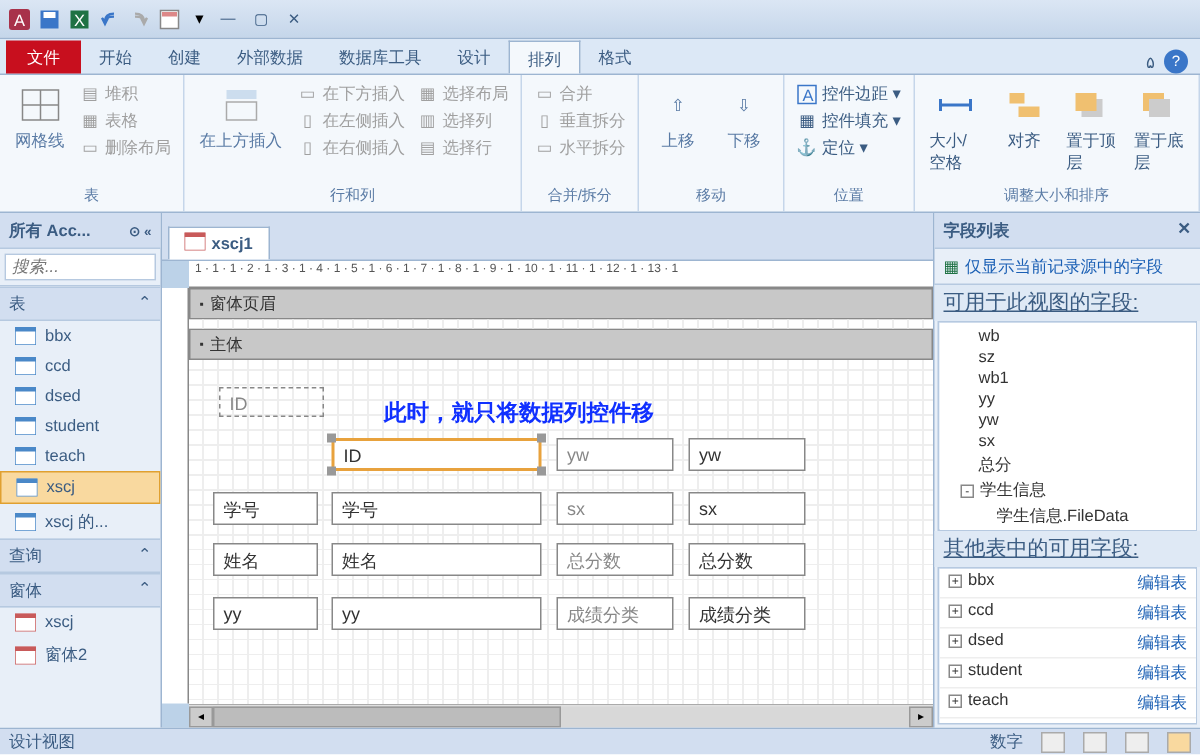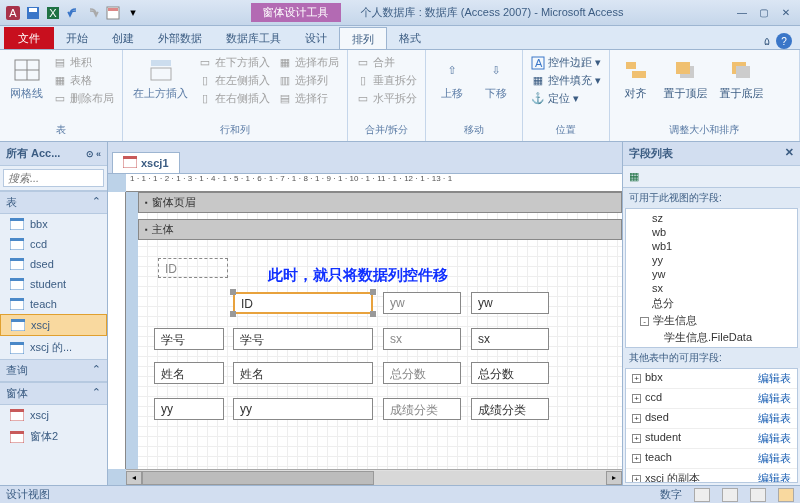--- a/index.html
+++ b/index.html
@@ -49,40 +49,40 @@
 .nav-list { overflow-y: auto; flex: 1; }
 .nav-item { padding: 4px 6px 4px 10px; display: flex; align-items: center; gap: 6px; color: #3b5c82; cursor: pointer; }
 .nav-item.selected { background: #f9d99f; border: 1px solid #e0a030; }
 .obj-icon { width: 14px; height: 12px; display: inline-block; }
 
 
 .canvas-area { flex: 1; background: #bcd2e8; display: flex; flex-direction: column; position: relative; overflow: hidden; }
 .tab-bar { height: 32px; background: #d2def0; display: flex; align-items: flex-end; padding-left: 4px; border-bottom: 1px solid #9db5d1; }
 .doc-tab { background: #fff; border: 1px solid #9db5d1; border-bottom: none; padding: 3px 10px; display: flex; align-items: center; gap: 4px; font-weight: bold; color: #3b5c82; }
 .ruler-h { height: 18px; background: #fff; border-bottom: 1px solid #888; margin-left: 18px; font-size: 8px; color: #555; padding-left: 4px; white-space: nowrap; overflow: hidden; }
-.canvas-body { flex: 1; display: flex; overflow: auto; gap: 12px; }
+.canvas-body { flex: 1; display: flex; overflow: auto; }
 .ruler-v { width: 18px; background: #fff; border-right: 1px solid #888; }
 .form-design { flex: 1; background: #fff; }
 .section-hdr { background: #c8c8c8; border: 1px solid #888; padding: 2px 6px; font-size: 11px; color: #333; display: flex; align-items: center; gap: 4px; }
 .section-hdr::before { content: "▪"; font-size: 8px; }
 .section-body { background: #fff; position: relative; }
 .section-body.detail { height: 236px; }
 .section-body.header { height: 6px; }
 .grid-bg { background-image: repeating-linear-gradient(0deg, transparent, transparent 9px, #eee 9px, #eee 10px), repeating-linear-gradient(90deg, transparent, transparent 9px, #eee 9px, #eee 10px); }
 .ctrl { position: absolute; border: 1px solid #888; background: #fff; padding: 3px 6px; font-size: 12px; color: #333; }
 .ctrl.selected { border: 2px solid #e8a23d; }
 .ctrl.dashed { border-style: dashed; background: transparent; }
 .hint-text { position: absolute; color: #1030ff; font-weight: bold; font-size: 15px; }
 .handle { position: absolute; width: 6px; height: 6px; background: #999; }
 
 
 .fieldlist { width: 178px; background: #e8eff8; border-left: 1px solid #9db5d1; display: flex; flex-direction: column; }
 .fl-header { background: #d2def0; padding: 4px 6px; font-weight: bold; color: #3b5c82; display: flex; justify-content: space-between; border-bottom: 1px solid #b6c9e0; }
 .fl-link { padding: 4px 6px; color: #1a5fb4; display: flex; align-items: center; gap: 4px; border-bottom: 1px solid #b6c9e0; }
-.fl-section-label { padding: 3px 6px; color: #3b5c82; background: #dfe9f5; font-size: 10px; }
+.fl-section-label { padding: 3px 6px; color: #3b5c82; background: #dfe9f5; font-size: 14px; text-decoration: underline; }
 .fl-tree { flex: 0 0 140px; background: #fff; border: 1px solid #b6c9e0; margin: 0 2px; overflow-y: auto; padding: 2px; }
 .fl-tree-item { padding: 1px 0 1px 24px; color: #333; font-size: 11px; }
 .fl-tree-item.parent { padding-left: 12px; }
 .fl-tree-item.child { padding-left: 36px; }
 .fl-other { flex: 1; background: #fff; border: 1px solid #b6c9e0; margin: 0 2px 2px 2px; overflow-y: auto; }
 .fl-other-row { display: flex; justify-content: space-between; padding: 2px 6px; border-bottom: 1px solid #eee; }
 .fl-other-row .name { color: #333; }
 .fl-other-row .edit { color: #1a5fb4; cursor: pointer; }
 .tree-toggle { display: inline-block; width: 9px; height: 9px; border: 1px solid #888; text-align: center; line-height: 7px; font-size: 8px; margin-right: 4px; }
 
@@ -130,24 +130,20 @@
         </svg>
       </span>
     <span class="qat-icon">
         <svg width="14" height="14">
           <rect x="1" y="1" width="12" height="12" fill="#fff" stroke="#888"></rect>
           <rect x="2" y="2" width="10" height="3" fill="#d88"></rect>
         </svg>
       </span>
     <span class="qat-icon">▾</span>
   </div>
-  <div class="title-center">
-    <span class="context-tab-title">窗体设计工具</span>
-    <span class="doc-title">个人数据库 : 数据库 (Access 2007) - Microsoft Access</span>
-  </div>
   <div class="win-controls">
     <span class="win-btn">—</span>
     <span class="win-btn">▢</span>
     <span class="win-btn">✕</span>
   </div>
 </div>
 
 <div class="ribbon-tabs">
   <div class="file-tab">文件</div>
   <div class="tab">开始</div>
@@ -285,20 +281,28 @@
       </div>
     </div>
     <div class="group-label">位置</div>
   </div>
 
   <div class="ribbon-group" style="flex:1">
     <div class="group-content">
       <div class="big-btn enabled">
           <span class="big-icon">
             <svg width="28" height="24">
+              <path d="M4 12 L24 12 M4 8 L4 16 M24 8 L24 16" stroke="#3a76c8" stroke-width="2" fill="none"></path>
+            </svg>
+          </span>
+          <span>大小/空格</span>
+        </div>
+      <div class="big-btn enabled">
+          <span class="big-icon">
+            <svg width="28" height="24">
               <rect x="4" y="4" width="10" height="7" fill="#f0c070"></rect>
               <rect x="10" y="13" width="14" height="7" fill="#f0c070"></rect>
             </svg>
           </span>
           <span>对齐</span>
         </div>
       <div class="big-btn enabled">
           <span class="big-icon">
             <svg width="28" height="24">
               <rect x="8" y="8" width="14" height="12" fill="#ccc"></rect>
@@ -466,25 +470,26 @@
     </div>
   </div>
 
   <div class="fieldlist">
     <div class="fl-header">
       <span>字段列表</span>
       <span>✕</span>
     </div>
     <div class="fl-link">
       <span style="color:#1f7244">▦</span>
+      <span>仅显示当前记录源中的字段</span>
     </div>
     <div class="fl-section-label">可用于此视图的字段:</div>
     <div class="fl-tree">
+      <div class="fl-tree-item">wb</div>
       <div class="fl-tree-item">sz</div>
-      <div class="fl-tree-item">wb</div>
       <div class="fl-tree-item">wb1</div>
       <div class="fl-tree-item">yy</div>
       <div class="fl-tree-item">yw</div>
       <div class="fl-tree-item">sx</div>
       <div class="fl-tree-item">总分</div>
       <div class="fl-tree-item parent"><span class="tree-toggle">-</span><span>学生信息</span></div>
       <div class="fl-tree-item child">学生信息.FileData</div>
     </div>
     <div class="fl-section-label">其他表中的可用字段:</div>
     <div class="fl-other">

